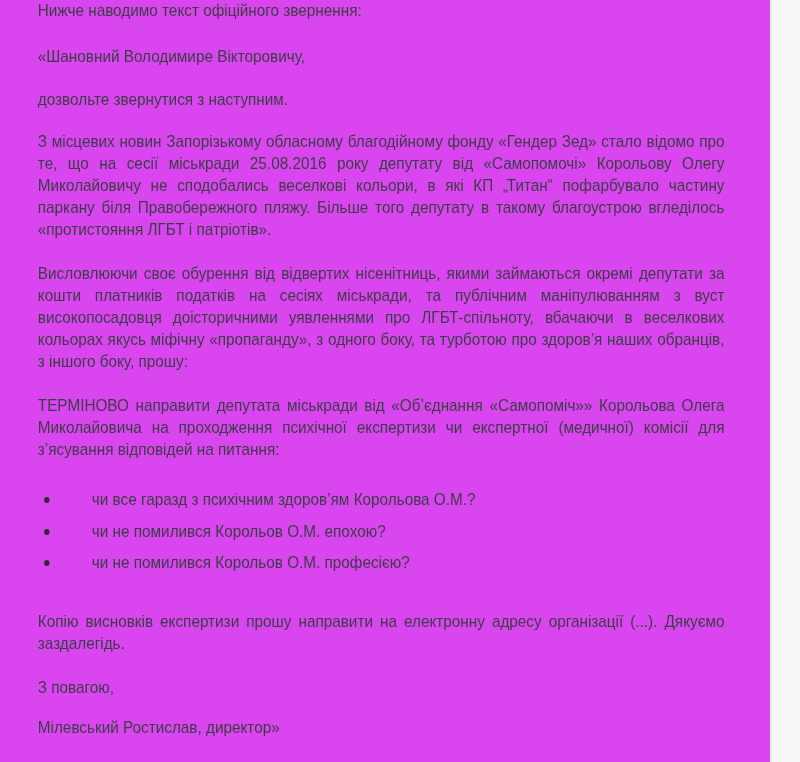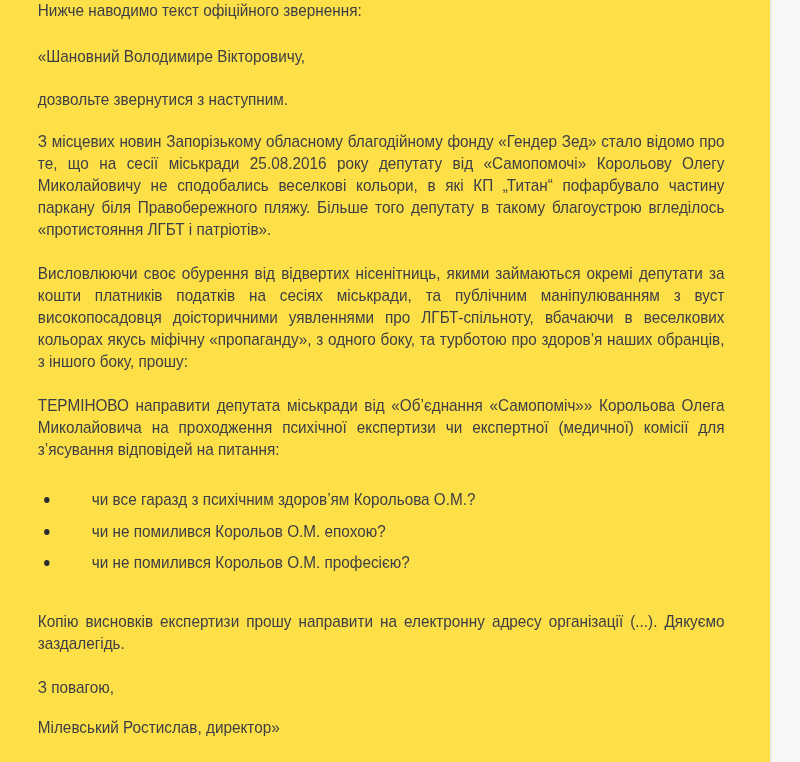--- a/index.html
+++ b/index.html
@@ -4,21 +4,21 @@
 <style>
   html, body {
     margin: 0;
     padding: 0;
     background: #ffffff;
   }
   .page {
     position: relative;
     width: 800px;
     height: 762px;
-    background: #fde047;
+    background: #d946ef;
     overflow: hidden;
     font-family: "Liberation Sans", "DejaVu Sans", sans-serif;
   }
   
   .gutter {
     position: absolute;
     top: 0;
     left: 770px;
     width: 30px;
     height: 762px;

